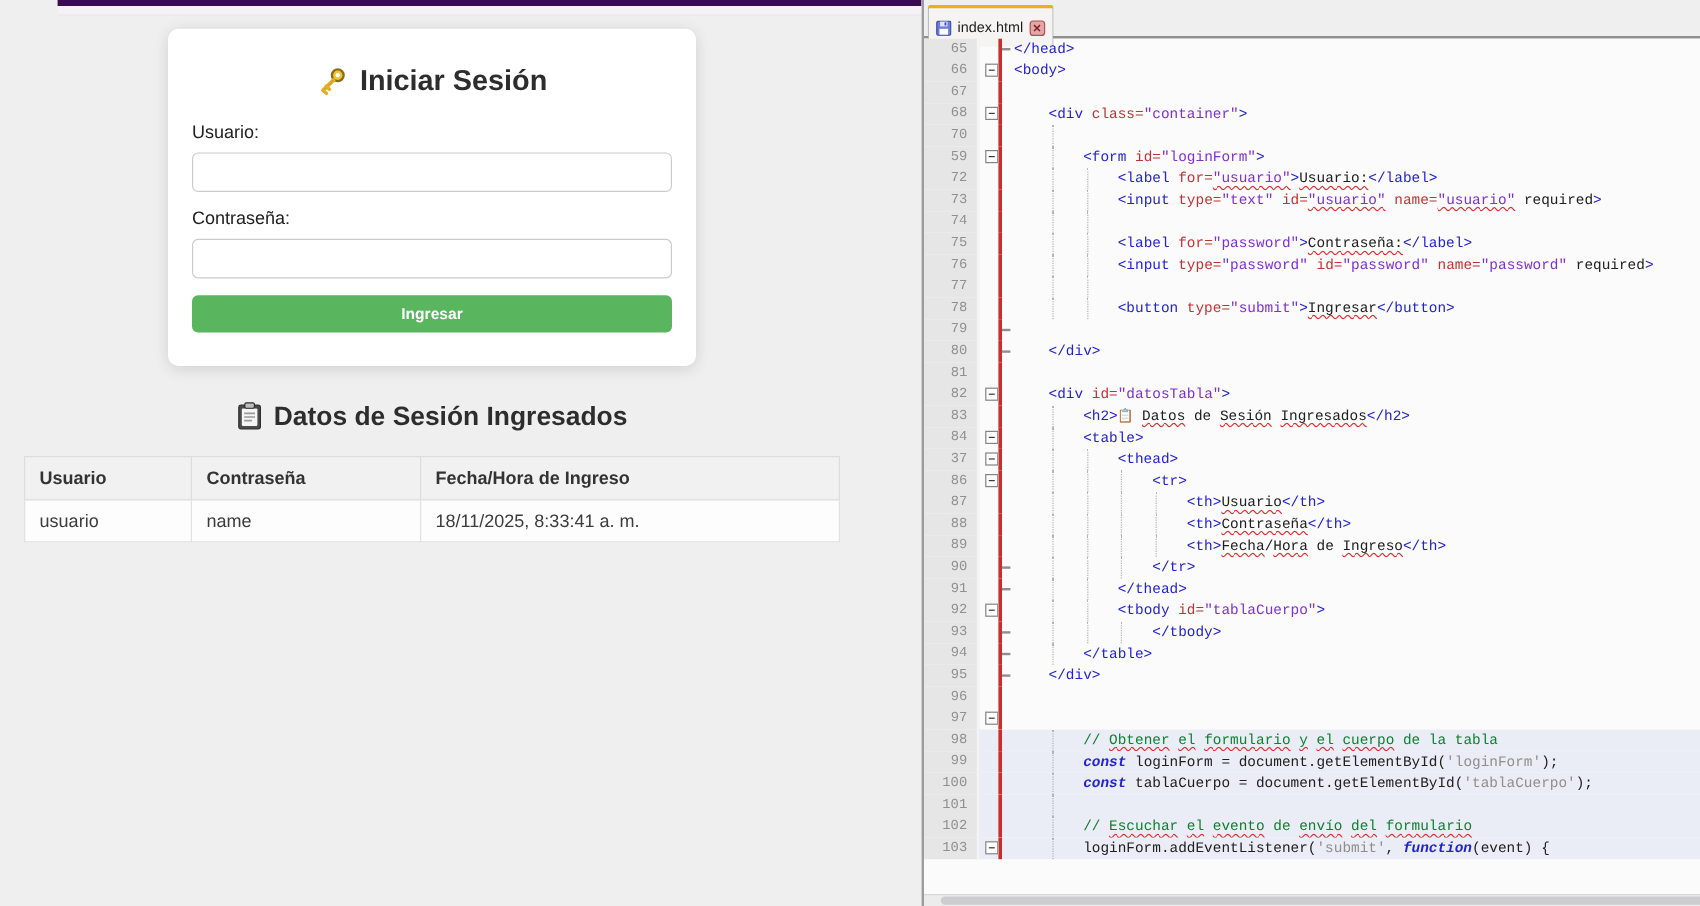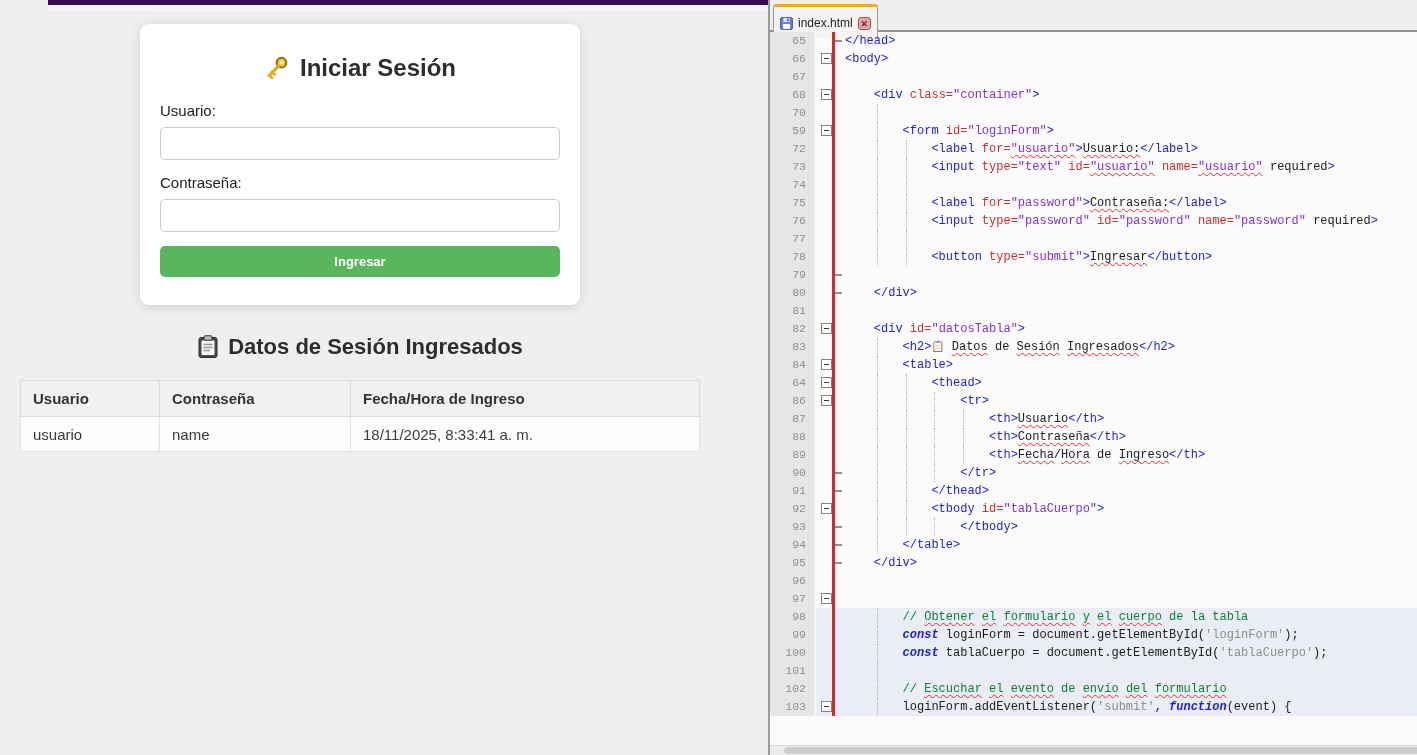--- a/index.html
+++ b/index.html
@@ -286,21 +286,21 @@
           <div class="code"><span class="guide" style="left: calc(4ch + 3px);"></span><span class="c-txt">        </span><span class="c-tag">&lt;h2&gt;</span><span class="c-glyph">📋 </span><span class="c-txt c-mis">Datos</span><span class="c-txt"> de </span><span class="c-txt c-mis">Sesión</span><span class="c-txt"> </span><span class="c-txt c-mis">Ingresados</span><span class="c-tag">&lt;/h2&gt;</span></div>
         </div>
         <div class="code-row">
           <div class="ln">84</div>
           <div class="fold">
             <span class="fold-box"></span>
           </div>
           <div class="code"><span class="guide" style="left: calc(4ch + 3px);"></span><span class="c-tag">        &lt;table&gt;</span></div>
         </div>
         <div class="code-row">
-          <div class="ln">64</div>
+          <div class="ln">37</div>
           <div class="fold">
             <span class="fold-box"></span>
           </div>
           <div class="code"><span class="guide" style="left: calc(4ch + 3px);"></span><span class="guide" style="left: calc(8ch + 3px);"></span><span class="c-tag">            &lt;thead&gt;</span></div>
         </div>
         <div class="code-row">
           <div class="ln">86</div>
           <div class="fold">
             <span class="fold-box"></span>
           </div>

